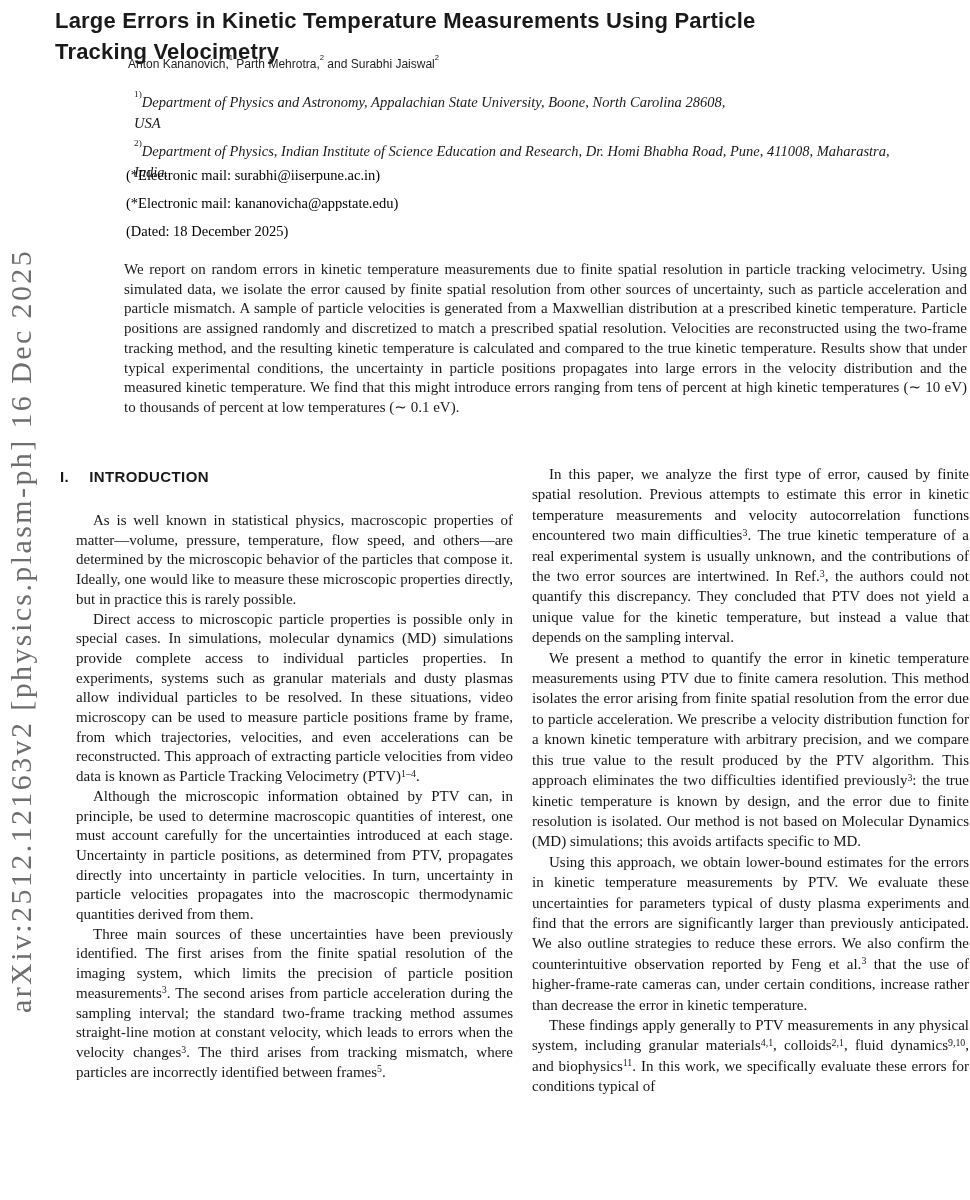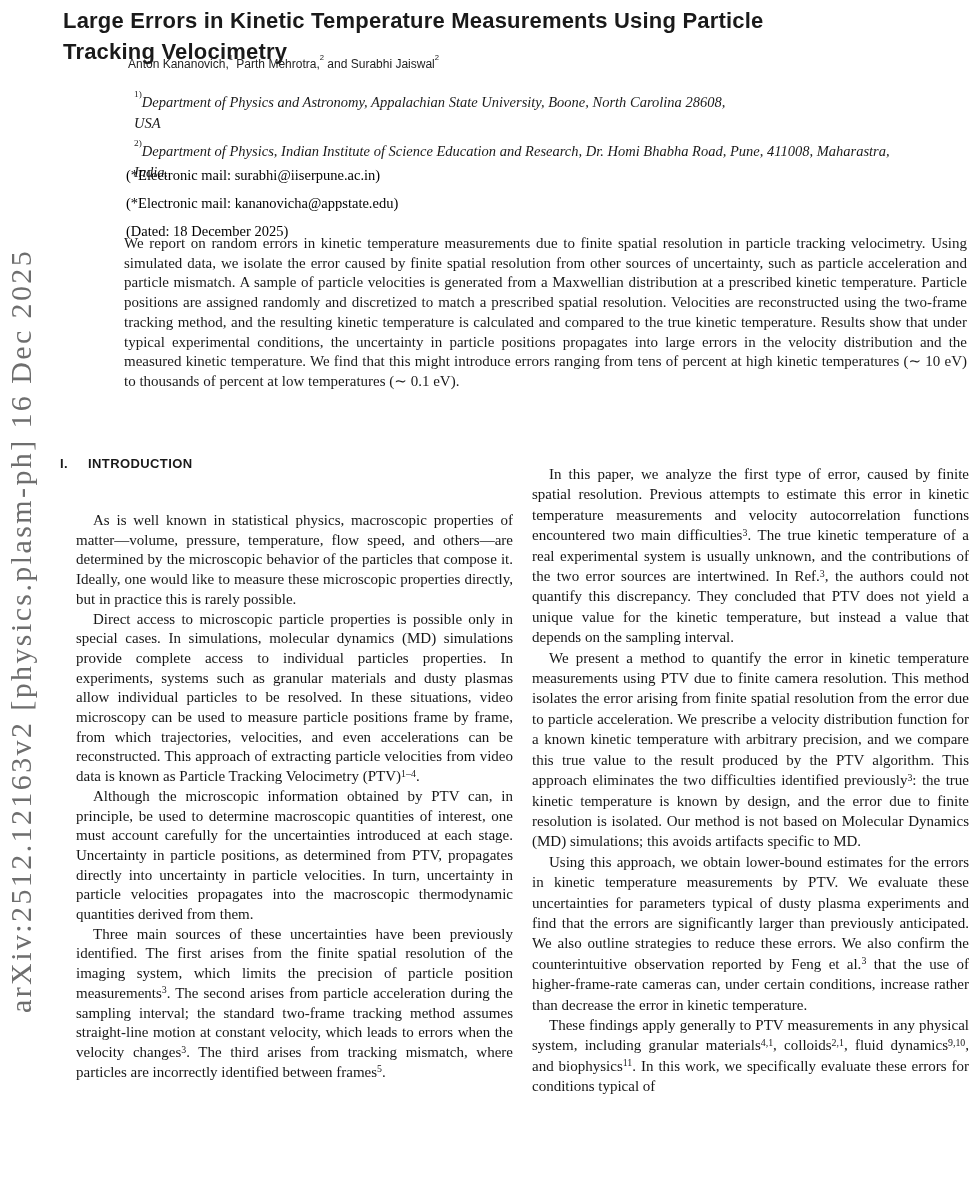--- a/index.html
+++ b/index.html
@@ -5,41 +5,41 @@
   html,body{margin:0;padding:0;background:#ffffff;}
   .page{position:relative;width:970px;height:1200px;background:#ffffff;overflow:hidden;
         color:#1b1b1b;}
   
   .watermark{position:absolute;left:4px;top:200px;width:48px;height:862px;}
   .watermark span{display:block;writing-mode:vertical-rl;transform:rotate(180deg);
         height:100%;text-align:center;
         font-family:"Liberation Serif",serif;font-size:30px;letter-spacing:2.4px;
         color:#6e6e6e;white-space:nowrap;}
   
-  .title{position:absolute;left:63px;top:5px;width:895px;
+  .title{position:absolute;left:55px;top:5px;width:895px;
         font-family:"Liberation Sans",sans-serif;font-weight:700;font-size:22px;
         line-height:31px;color:#1a1a1a;letter-spacing:0.2px;}
   .authors{position:absolute;left:128px;top:57px;
         font-family:"Liberation Sans",sans-serif;font-size:12px;color:#222;}
   .authors sup{font-size:64%;line-height:0;position:relative;top:-0.45em;}
   .affils{position:absolute;left:126px;top:84px;width:843px;
         font-family:"Liberation Serif",serif;font-style:italic;font-size:14.5px;
         line-height:20.5px;color:#1a1a1a;}
   .affils .affil{margin:8px;}
   .affils sup{font-style:normal;font-size:64%;line-height:0;position:relative;top:-0.45em;}
   .contact{position:absolute;left:126px;top:166px;
         font-family:"Liberation Serif",serif;font-size:14.5px;color:#000000;}
   .contact div{margin-bottom:10px;line-height:18px;}
   
-  .abstract{position:absolute;left:124px;top:234px;width:843px;
+  .abstract{position:absolute;left:124px;top:260px;width:843px;
         font-family:"Liberation Serif",serif;font-size:15px;line-height:19.7px;
         text-align:justify;color:#1a1a1a;hyphens:auto;}
   
-  .section-heading{position:absolute;left:60px;top:456px;
-        font-family:"Liberation Sans",sans-serif;font-weight:700;font-size:13px;
+  .section-heading{position:absolute;left:60px;top:468px;
+        font-family:"Liberation Sans",sans-serif;font-weight:700;font-size:15px;
         letter-spacing:0.4px;color:#1a1a1a;}
   .section-heading .num{margin-right:20px;}
   
   .col{position:absolute;width:437px;font-family:"Liberation Serif",serif;
         font-size:15px;text-align:justify;color:#161616;hyphens:auto;}
   .col-left{left:76px;top:511px;line-height:19.7px;}
   .col-right{left:532px;top:464px;line-height:20.4px;}
   .col p{margin:0;text-indent:17px;}
   .col sup{font-size:66%;line-height:0;position:relative;top:-0.45em;vertical-align:baseline;}
 </style>

